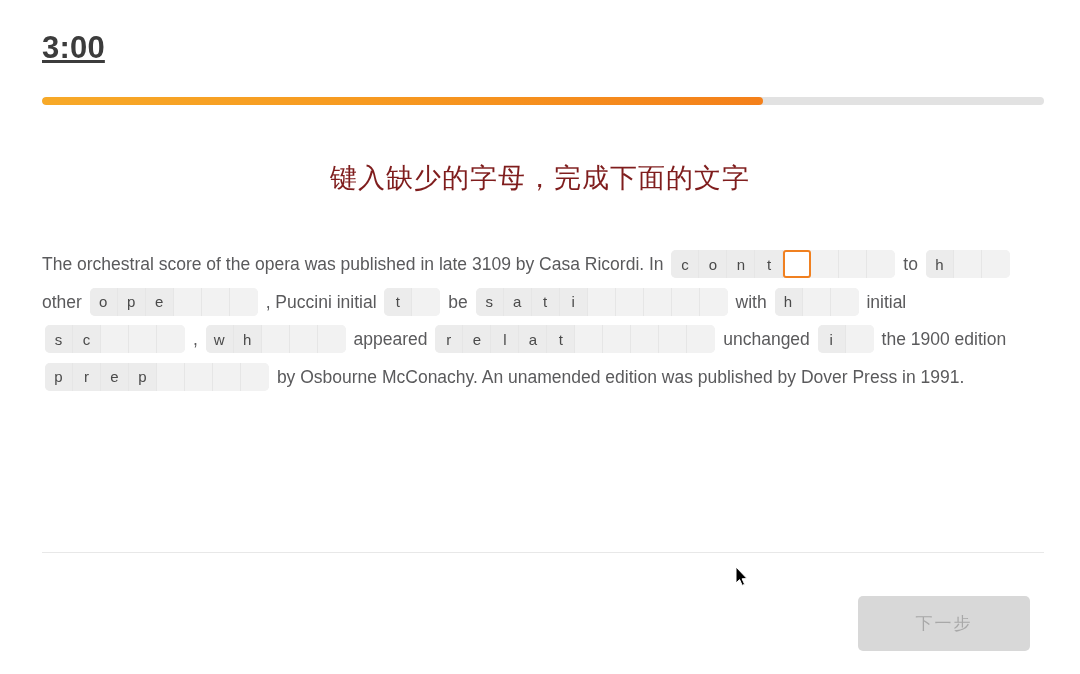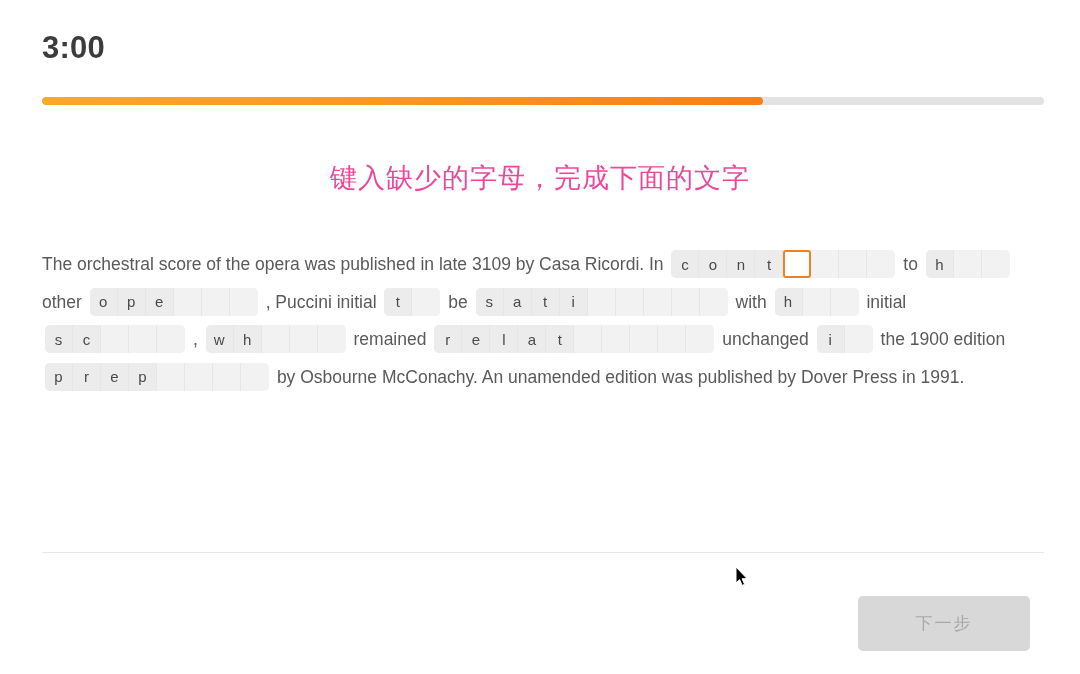--- a/index.html
+++ b/index.html
@@ -18,20 +18,21 @@
 
   
   .timer {
     position: absolute;
     left: 42px; top: 32px;
     font-size: 31px;
     font-weight: 700;
     color: #3c3c3c;
     letter-spacing: .2px;
     line-height: 1;
+    text-decoration: underline;
   }
 
   
   .progress-track {
     position: absolute;
     left: 42px; top: 97px;
     width: 1002px; height: 8px;
     background: #e2e2e2;
     border-radius: 4px;
     overflow: hidden;
@@ -43,21 +44,21 @@
   }
 
   
   .quiz-title {
     position: absolute;
     left: 0; top: 160px;
     width: 1080px;
     text-align: center;
     font-size: 27px;
     font-weight: 400;
-    color: #ec4899;
+    color: #7f1d1d;
     letter-spacing: 1px;
   }
 
   
   .passage {
     position: absolute;
     left: 42px; top: 246px;
     width: 1000px;
     font-size: 17.5px;
     color: #5a5a5c;
@@ -183,21 +184,21 @@
         <span class="cell filled">c</span>
         <span class="cell"></span>
         <span class="cell"></span>
         <span class="cell"></span>
       </span> <span class="txt">,</span> <span class="word-input">
         <span class="cell filled">w</span>
         <span class="cell filled">h</span>
         <span class="cell"></span>
         <span class="cell"></span>
         <span class="cell"></span>
-      </span> <span class="txt">remained</span> <span class="word-input">
+      </span> <span class="txt">appeared</span> <span class="word-input">
         <span class="cell filled">r</span>
         <span class="cell filled">e</span>
         <span class="cell filled">l</span>
         <span class="cell filled">a</span>
         <span class="cell filled">t</span>
         <span class="cell"></span>
         <span class="cell"></span>
         <span class="cell"></span>
         <span class="cell"></span>
         <span class="cell"></span>

